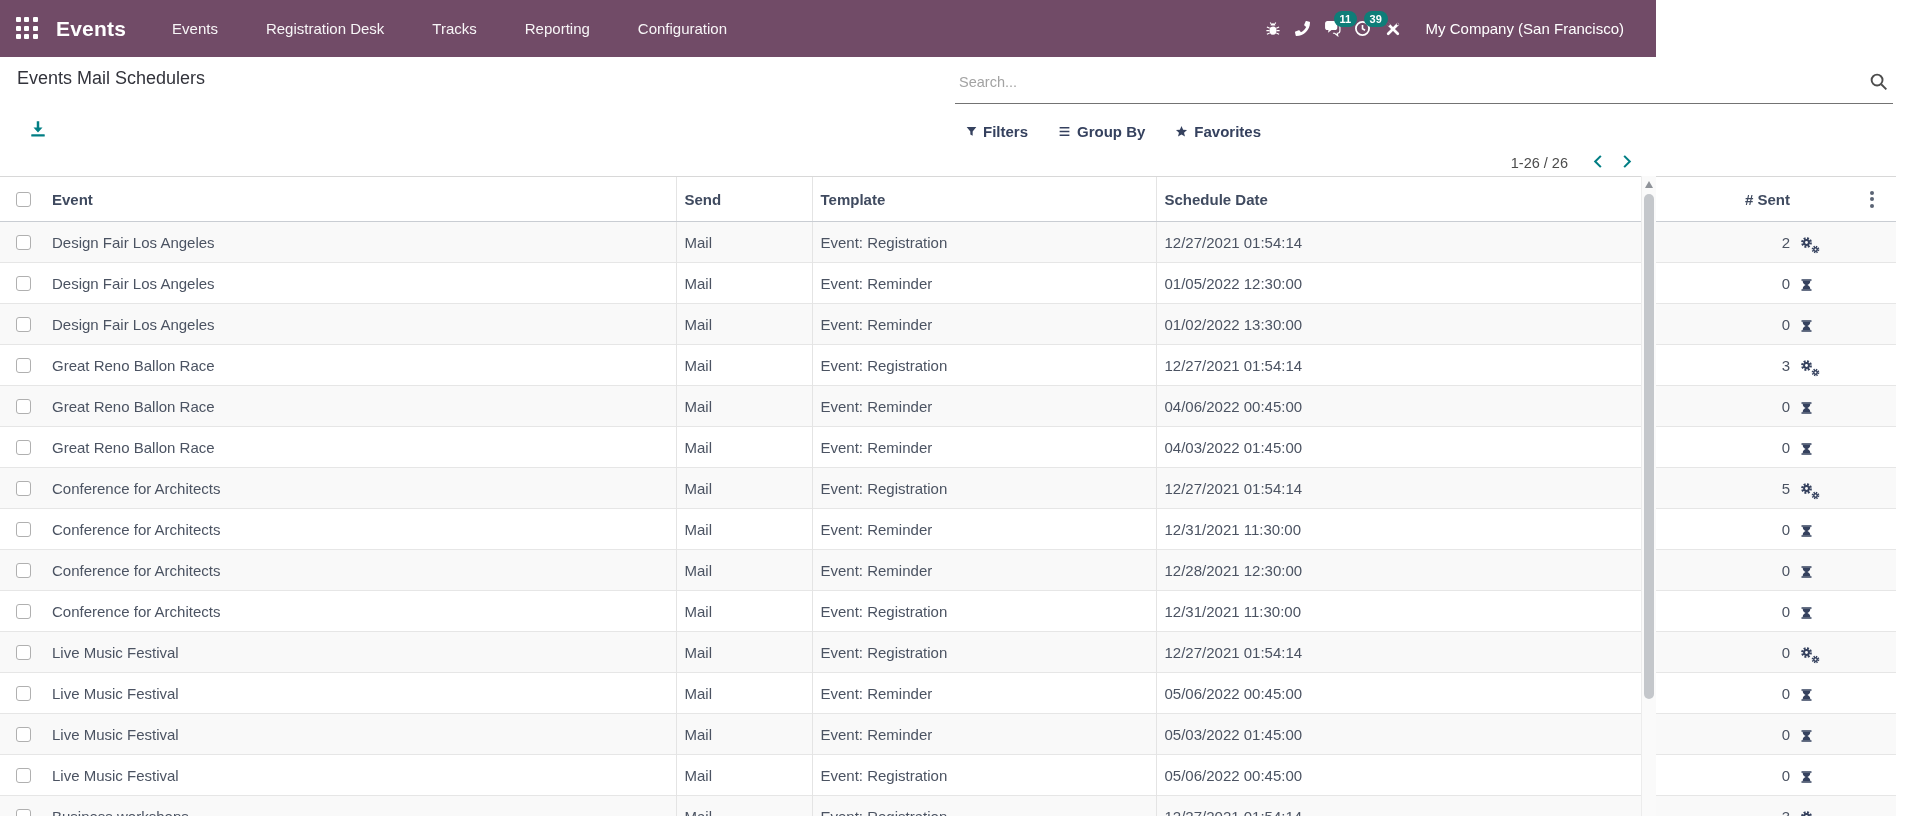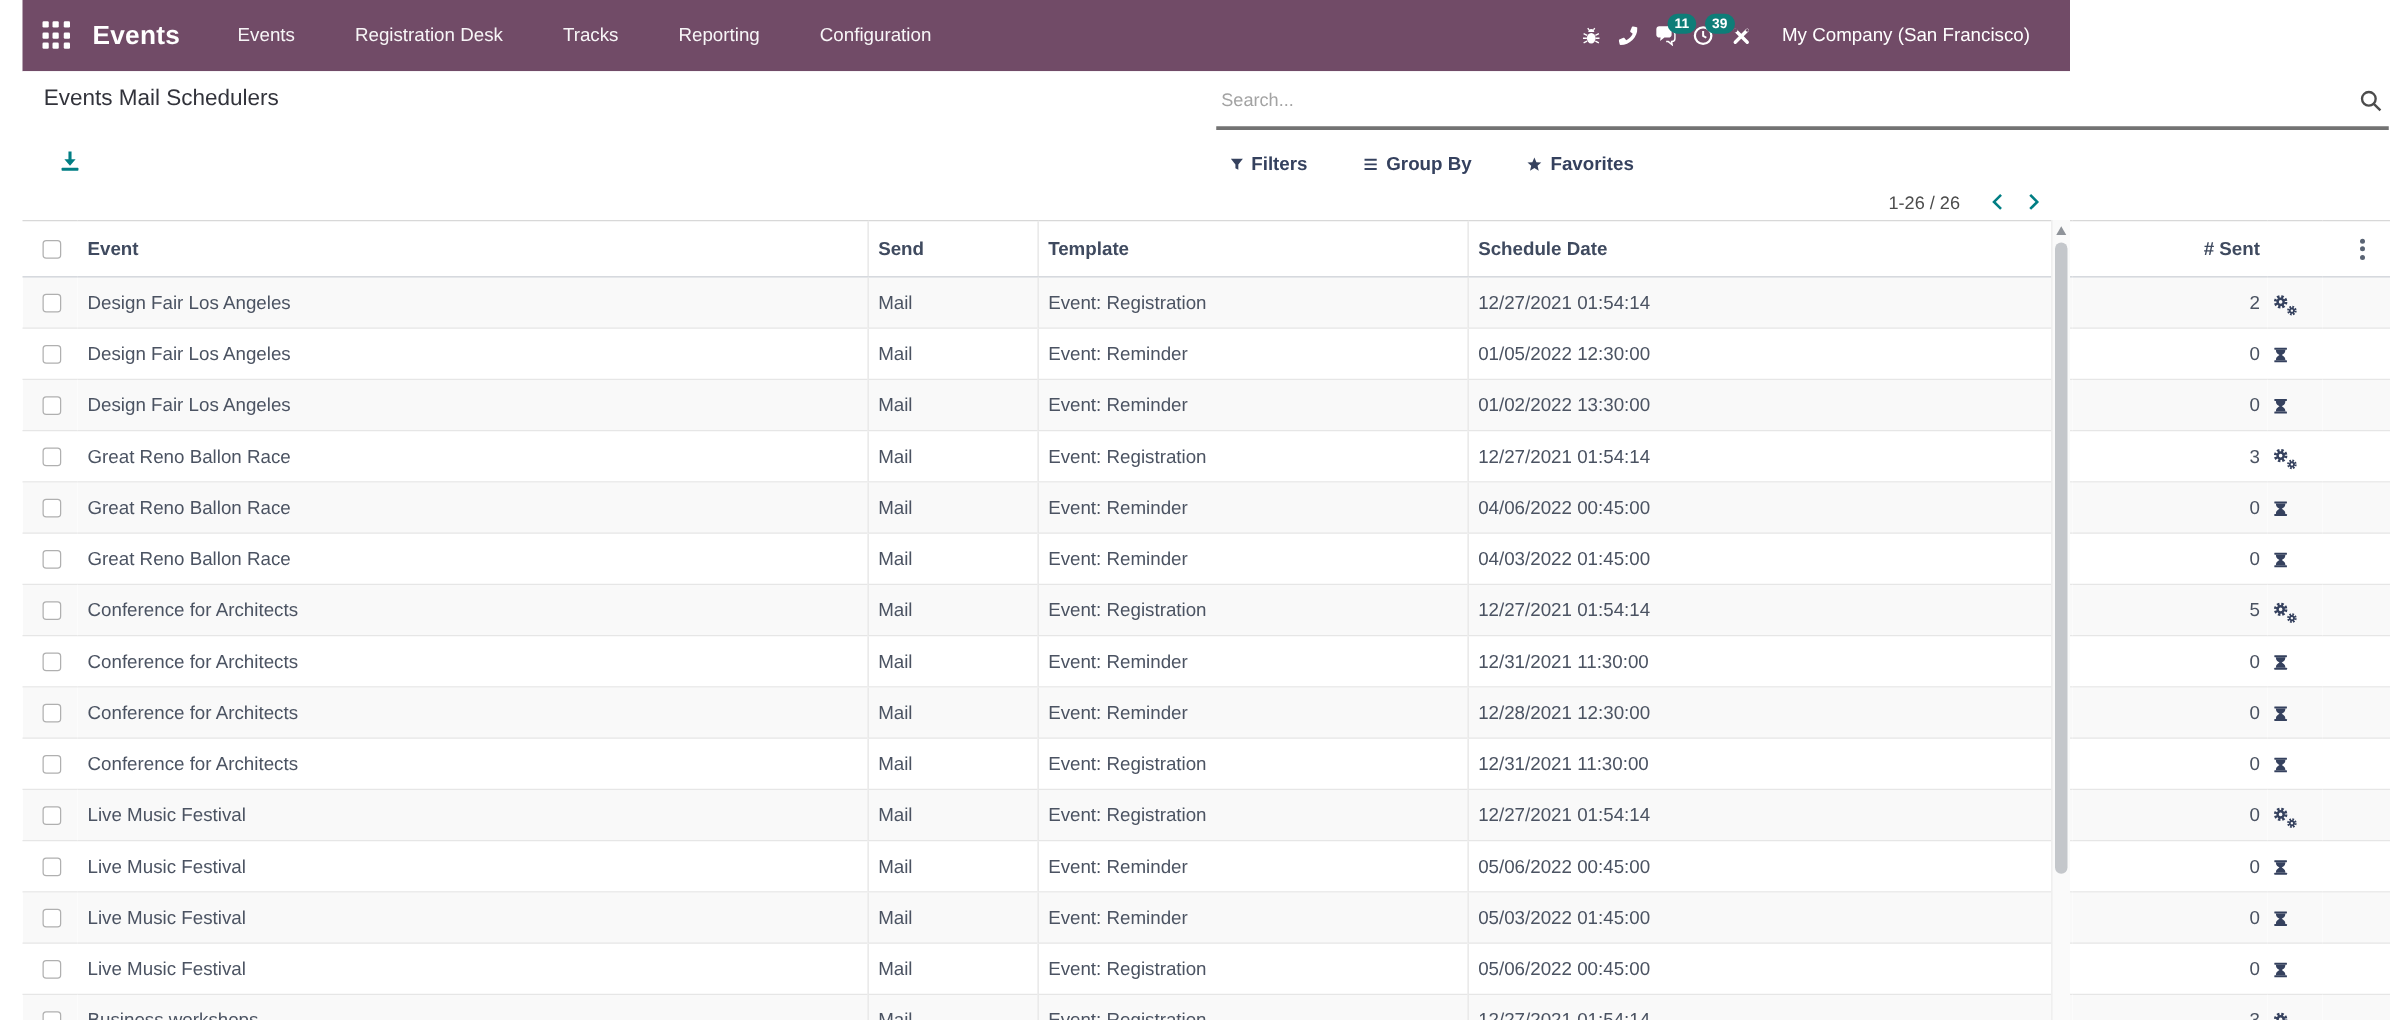--- a/index.html
+++ b/index.html
@@ -1,18 +1,18 @@
 <!DOCTYPE html>
 <html><head>
 <meta charset="utf-8">
 <style>
   * { margin:0; padding:0; box-sizing:border-box; }
   html,body { width:1912px; height:816px; overflow:hidden; background:#fff;
               font-family:"Liberation Sans", sans-serif; }
-  .screen { position:relative; width:1656px; height:816px; background:#fff;padding-left:18px; }
+  .screen { position:relative; width:1656px; height:816px; background:#fff; }
 
   
   .topbar { height:57px; background:#714B67; display:flex; align-items:center;
             padding:0 14px; color:#fff; }
   .apps-btn { width:26px; height:26px; display:grid; grid-template-columns:repeat(3,6px);
               grid-template-rows:repeat(3,6px); gap:2.5px; align-content:center; justify-content:center;
               cursor:pointer; }
   .apps-btn i { background:#fff; width:5px; height:5px; border-radius:1px; }
   .brand { font-size:21px; font-weight:700; margin-left:16px; letter-spacing:.2px; }
   .nav { display:flex; gap:44px; margin-left:44px; font-size:15px; }
@@ -29,26 +29,26 @@
   .avatar { width:27px; height:27px; border-radius:50%;
             background:radial-gradient(circle at 36% 32%, #e8c49a 0 28%, #b58a62 55%, #54402e 92%);
             border:1px solid rgba(255,255,255,.25); }
 
   
   .controls { position:relative; height:119px; background:#fff; }
   .view-title { position:absolute; left:17px; top:11px; font-size:18px; font-weight:400; color:#32333b; }
   .export-btn { position:absolute; left:27px; top:62px; width:22px; height:22px; border:none;
                 background:transparent; color:#017e84; cursor:pointer; }
   .searchbox { position:absolute; left:955px; top:3px; width:938px; height:44px;
-               border-bottom:3px solid #737373; display:flex; align-items:center; }
+               border-bottom:1px solid #737373; display:flex; align-items:center; }
   .searchbox input { flex:1; border:none; outline:none; font-size:14.5px; color:#444;
                      font-family:"Liberation Sans", sans-serif; background:transparent; padding:0 4px; }
   .searchbox input::placeholder { color:#a3a3a3; }
   .search-ico { width:20px; height:20px; color:#4c4c4c; margin-right:4px; cursor:pointer; }
-  .filterbar { position:absolute; left:966px; top:66px; display:flex; align-items:center; gap:44px;
+  .filterbar { position:absolute; left:966px; top:66px; display:flex; align-items:center; gap:30px;
                font-size:15px; font-weight:600; color:#35415e; }
   .fbtn { display:flex; align-items:center; gap:6px; cursor:pointer; }
   .fbtn svg { display:block; }
   .pager { position:absolute; right:18px; top:64px; display:flex; align-items:center; gap:4px;margin-top:30px; }
   .pager-value { font-size:14.5px; color:#4c4c4c; margin-right:14px; }
   .pg-btn { width:24px; height:24px; border:none; background:transparent; color:#017e84;
             cursor:pointer; padding:0; }
 
   
   .tablewrap { width:1897px; }

